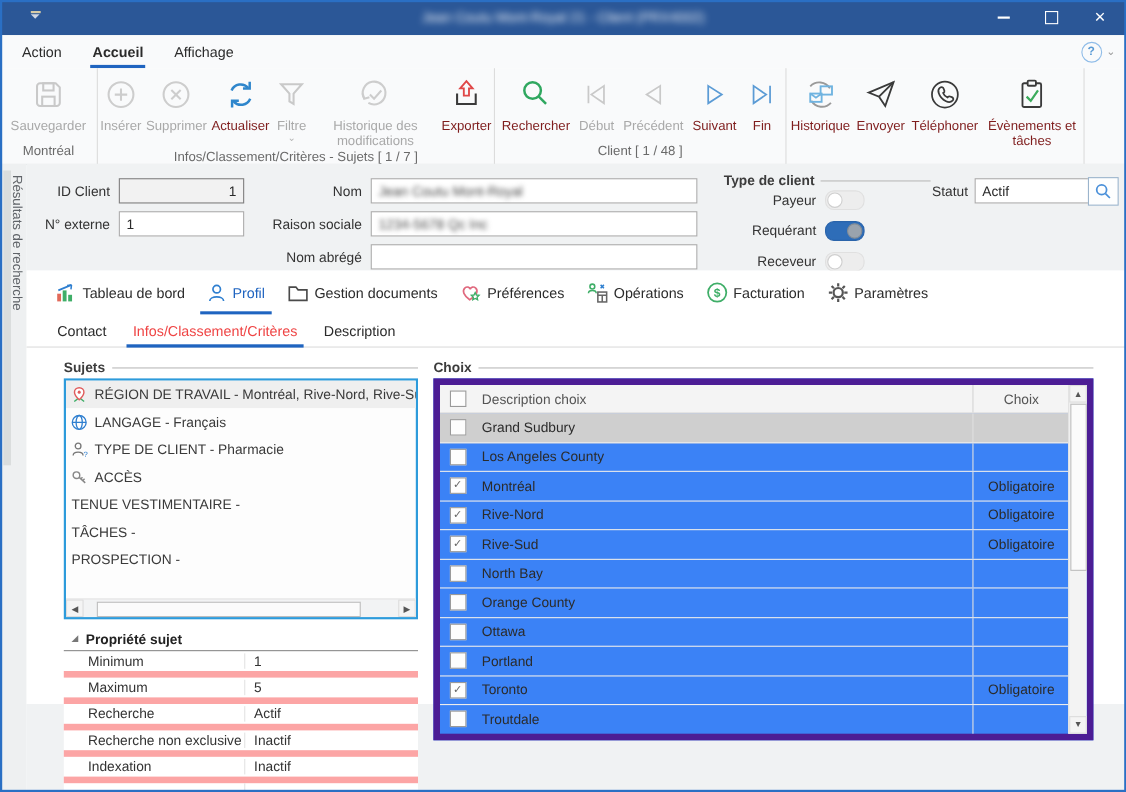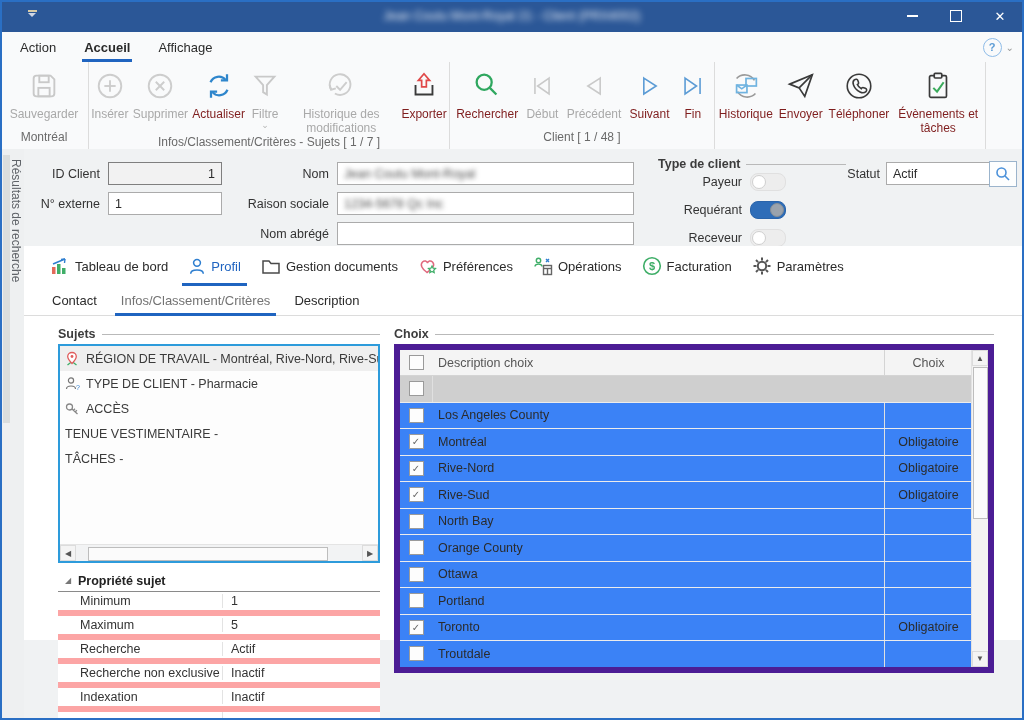--- a/index.html
+++ b/index.html
@@ -60,21 +60,21 @@
   .trow .tlabel{width:84px;text-align:right;margin-right:8px;color:#333;font-size:12.5px}
   .lookup-btn{position:absolute;width:26px;height:24px;background:#fdfefe;border:1px solid #9bb4cc;display:flex;align-items:center;justify-content:center}
 
   
   .tabstrip{position:absolute;left:24px;top:246px;width:1000px;height:40px;background:#fff;display:flex;align-items:center;padding-left:16px}
   .mtab{display:flex;align-items:center;gap:5px;height:40px;padding:0 10px;position:relative;color:#2b2b2b}
   .mtab.active{color:#1f64c0}
   .mtab.active::after{content:"";position:absolute;left:4px;right:4px;bottom:0;height:3px;background:#1f64c0}
   .subtabs{position:absolute;left:24px;top:286px;width:1000px;height:29px;background:#fff;border-bottom:1px solid #dcdcdc;display:flex;padding-left:16px}
   .stab{padding:0 12px;display:flex;align-items:center;position:relative;color:#2b2b2b}
-  .stab.active{color:#737373}
+  .stab.active{color:#ef4444}
   .stab.active::after{content:"";position:absolute;left:6px;right:6px;bottom:-1px;height:3px;background:#1f64c0}
 
   
   .leftstrip{position:absolute;left:0;top:149px;width:24px;height:569px;background:#eef0f1;z-index:2}
   .leftstrip .handle{position:absolute;left:3px;top:6px;width:7px;height:268px;background:#dadddd}
   .leftstrip .vtext{position:absolute;left:9px;top:10px;writing-mode:vertical-rl;text-orientation:sideways;
     color:#5f6368;font-size:12px;white-space:nowrap}
 
   .graybottom{position:absolute;left:24px;top:640px;width:1000px;height:78px;background:#f0f2f3;z-index:0}
 
@@ -489,20 +489,30 @@
       <svg width="16" height="16" viewBox="0 0 16 16" fill="none">
         <path d="M3.5,14 L8,10.5 L12.5,14" stroke="#3fae68" stroke-width="1.3"></path>
         <path d="M8,1.5 c2.6,0 4.3,1.9 4.3,4 c0,2.7 -4.3,7 -4.3,7 c0,0 -4.3,-4.3 -4.3,-7 c0,-2.1 1.7,-4 4.3,-4 z" stroke="#e05c5c" stroke-width="1.3" fill="#fff"></path>
         <circle cx="8" cy="5.5" r="1.4" fill="#e05c5c"></circle>
       </svg>
     </span>
     <span>RÉGION DE TRAVAIL - Montréal, Rive-Nord, Rive-Sud, Toront</span>
   </div>
   <div class="sitem">
     <span class="sicon">
+      <svg width="16" height="16" viewBox="0 0 16 16" fill="none" stroke="#2f7fd0" stroke-width="1.2">
+        <circle cx="8" cy="8" r="6.3"></circle>
+          <ellipse cx="8" cy="8" rx="2.8" ry="6.3"></ellipse>
+          <line x1="1.7" y1="8" x2="14.3" y2="8"></line>
+      </svg>
+    </span>
+    <span>LANGAGE - Français</span>
+  </div>
+  <div class="sitem">
+    <span class="sicon">
       <svg width="16" height="16" viewBox="0 0 16 16" fill="none" stroke="#777" stroke-width="1.2">
         <circle cx="7" cy="4.5" r="2.6"></circle>
           <path d="M2.5,13 c0,-4 9,-4 9,0"></path>
         <text x="12" y="14" font-size="7" fill="#2f7fd0" stroke="none" font-family="Liberation Sans, sans-serif">?</text>
       </svg>
     </span>
     <span>TYPE DE CLIENT - Pharmacie</span>
   </div>
   <div class="sitem">
     <span class="sicon">
@@ -514,20 +524,24 @@
     <span>ACCÈS</span>
   </div>
   <div class="sitem">
       <span class="sicon"></span>
       <span style="margin-left:-21px">TENUE VESTIMENTAIRE -</span>
     </div>
   <div class="sitem">
       <span class="sicon"></span>
       <span style="margin-left:-21px">TÂCHES -</span>
     </div>
+  <div class="sitem">
+      <span class="sicon"></span>
+      <span style="margin-left:-21px">PROSPECTION -</span>
+    </div>
   <div class="hscroll">
     <div class="sbtn">◀</div>
     <div class="hthumb"></div>
     <div class="sbtn right">▶</div>
   </div>
 </div>
 
 <div class="panel propgrid">
   <div class="phead">
     <span class="exp">◢</span>
@@ -569,20 +583,21 @@
       <span class="ccol-cb">
           <span class="cb"></span>
         </span>
       <span class="ccol-desc">Description choix</span>
       <span class="ccol-choix">Choix</span>
     </div>
     <div class="crow sel">
       <span class="ccol-cb">
           <span class="cb"></span>
         </span>
+      <span class="ccol-desc">Grand Sudbury</span>
       <span class="ccol-choix"></span>
     </div>
     <div class="crow">
       <span class="ccol-cb">
           <span class="cb"></span>
         </span>
       <span class="ccol-desc">Los Angeles County</span>
       <span class="ccol-choix"></span>
     </div>
     <div class="crow">

